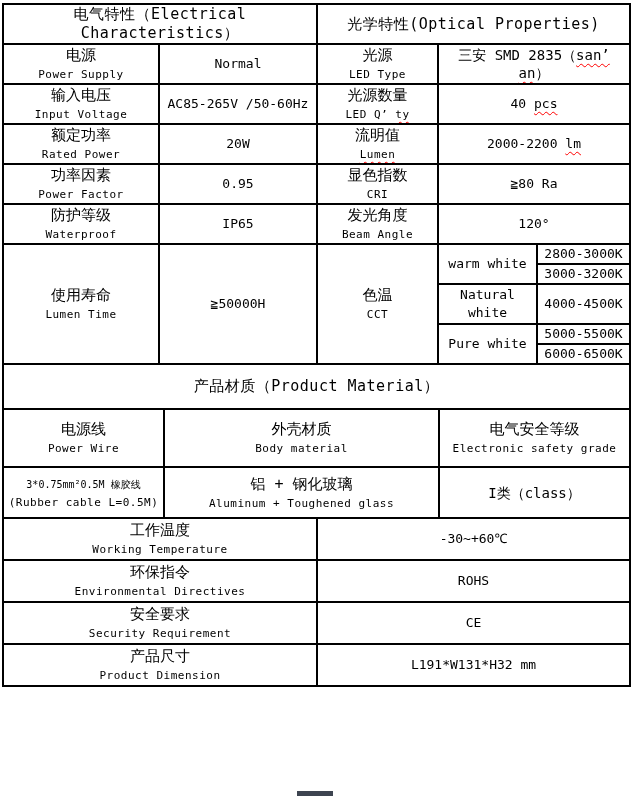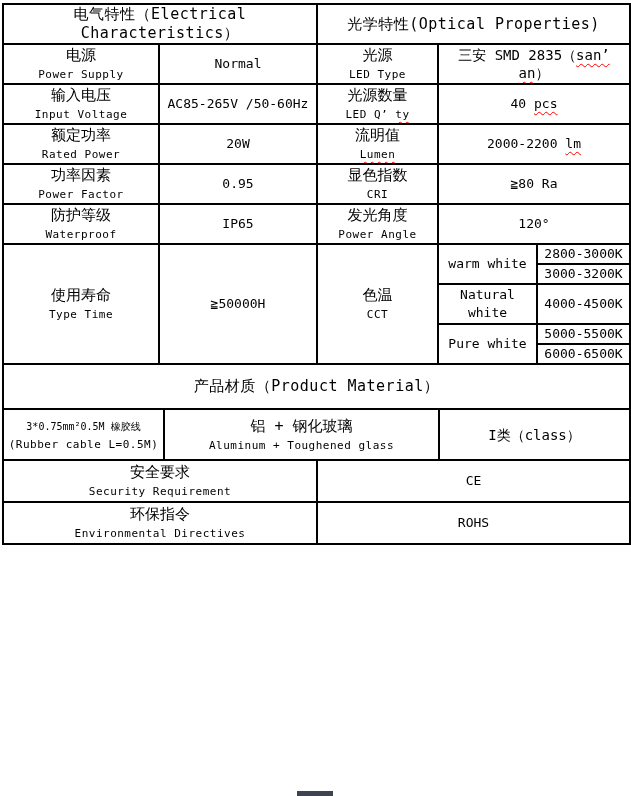--- a/index.html
+++ b/index.html
@@ -114,29 +114,29 @@
       </tr>
 
       <tr class="h40">
         <td>
           <div class="zh">防护等级</div>
           <div class="en">Waterproof</div>
         </td>
         <td>IP65</td>
         <td>
           <div class="zh">发光角度</div>
-          <div class="en">Power Angle</div>
+          <div class="en">Beam Angle</div>
         </td>
         <td colspan="2">120°</td>
       </tr>
 
       <tr class="k">
         <td rowspan="5">
           <div class="zh">使用寿命</div>
-          <div class="en">Type Time</div>
+          <div class="en">Lumen Time</div>
         </td>
         <td rowspan="5">≧50000H</td>
         <td rowspan="5">
           <div class="zh">色温</div>
           <div class="en">CCT</div>
         </td>
         <td rowspan="2">warm white</td>
         <td>2800-3000K</td>
       </tr>
       <tr class="k">
@@ -161,20 +161,34 @@
       <col style="width:161px">
         <col style="width:275px">
         <col style="width:191px">
     </colgroup>
     <tbody>
       <tr class="mh">
         <td colspan="3">
           <span class="hd">产品材质（Product Material）</span>
         </td>
       </tr>
+      <tr class="ml">
+        <td>
+          <div class="zh">电源线</div>
+          <div class="en">Power Wire</div>
+        </td>
+        <td>
+          <div class="zh">外壳材质</div>
+          <div class="en">Body material</div>
+        </td>
+        <td>
+          <div class="zh">电气安全等级</div>
+          <div class="en">Electronic safety grade</div>
+        </td>
+      </tr>
       <tr class="mv">
         <td>
           <div class="mix">3*0.75mm²0.5M 橡胶线</div>
           <div class="en">(Rubber cable L=0.5M)</div>
         </td>
         <td>
           <div class="zh">铝 + 钢化玻璃</div>
           <div class="en">Aluminum + Toughened glass</div>
         </td>
         <td class="zhval">I类（class）</td>
@@ -183,30 +197,44 @@
   </table>
 
   <table class="spec">
     <colgroup>
       <col style="width:314px">
         <col style="width:313px">
     </colgroup>
     <tbody>
       <tr class="g">
         <td>
+          <div class="zh">工作温度</div>
+          <div class="en">Working Temperature</div>
+        </td>
+        <td>-30~+60℃</td>
+      </tr>
+      <tr class="g">
+        <td>
+          <div class="zh">环保指令</div>
+          <div class="en">Environmental Directives</div>
+        </td>
+        <td>ROHS</td>
+      </tr>
+      <tr class="g">
+        <td>
           <div class="zh">安全要求</div>
           <div class="en">Security Requirement</div>
         </td>
         <td>CE</td>
       </tr>
       <tr class="g">
         <td>
-          <div class="zh">环保指令</div>
-          <div class="en">Environmental Directives</div>
-        </td>
-        <td>ROHS</td>
+          <div class="zh">产品尺寸</div>
+          <div class="en">Product Dimension</div>
+        </td>
+        <td>L191*W131*H32 mm</td>
       </tr>
     </tbody>
   </table>
 
 </div>
 
 <div class="taskbar-bit" style="background: rgb(61, 68, 80);"></div>
 
 </body></html>

